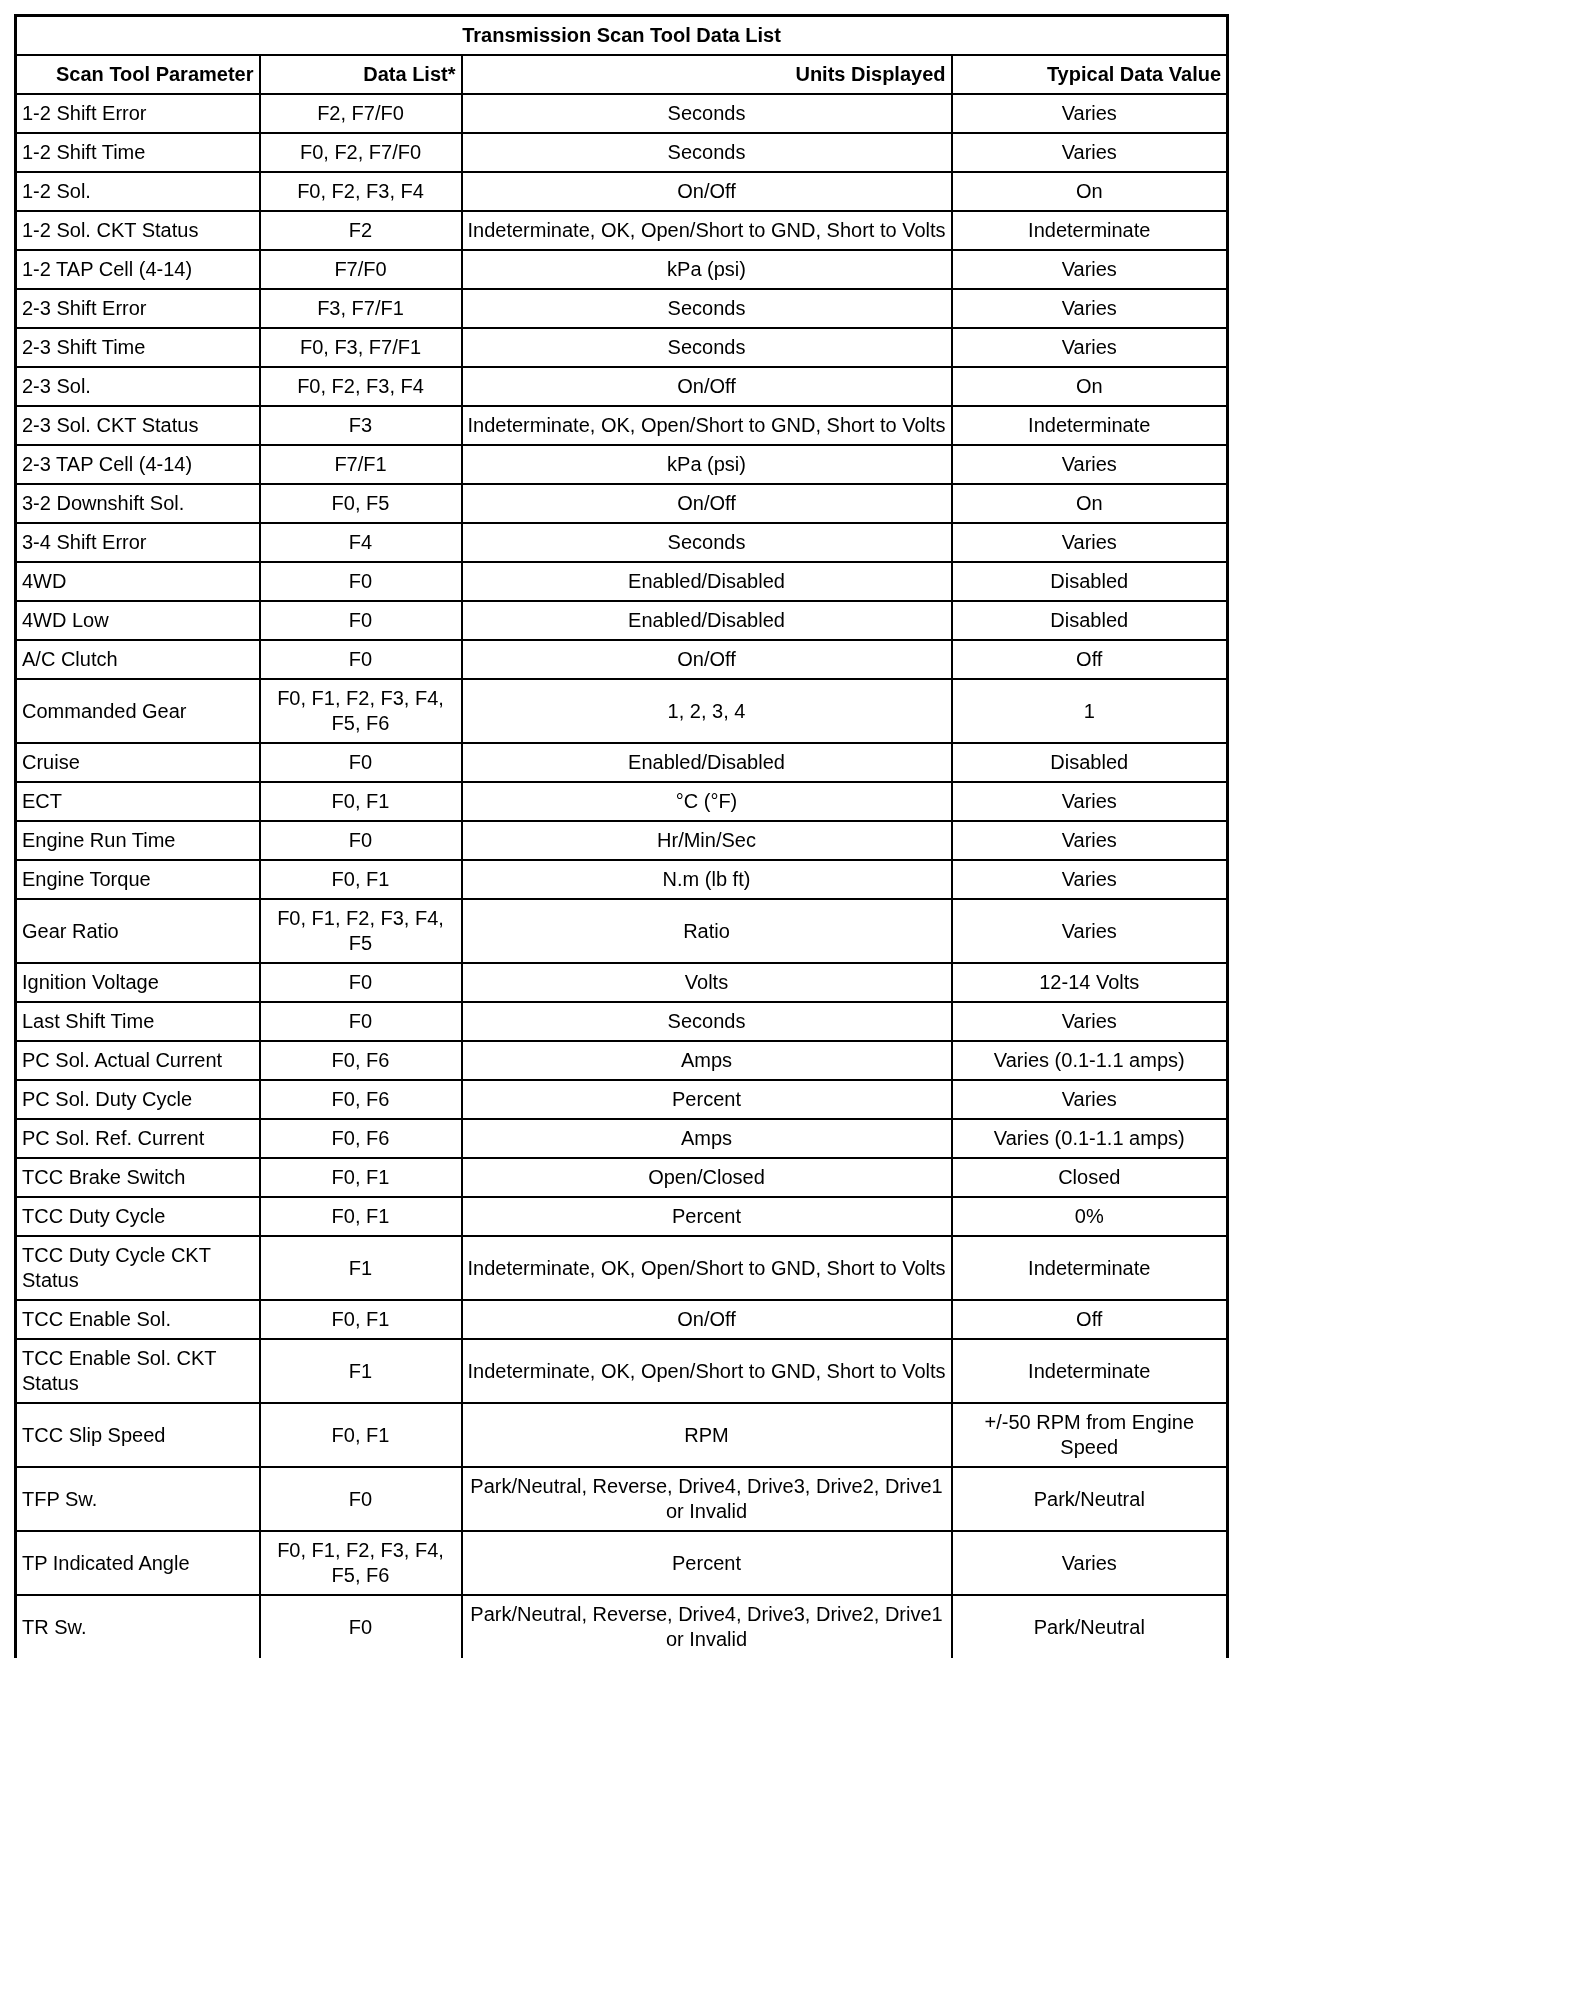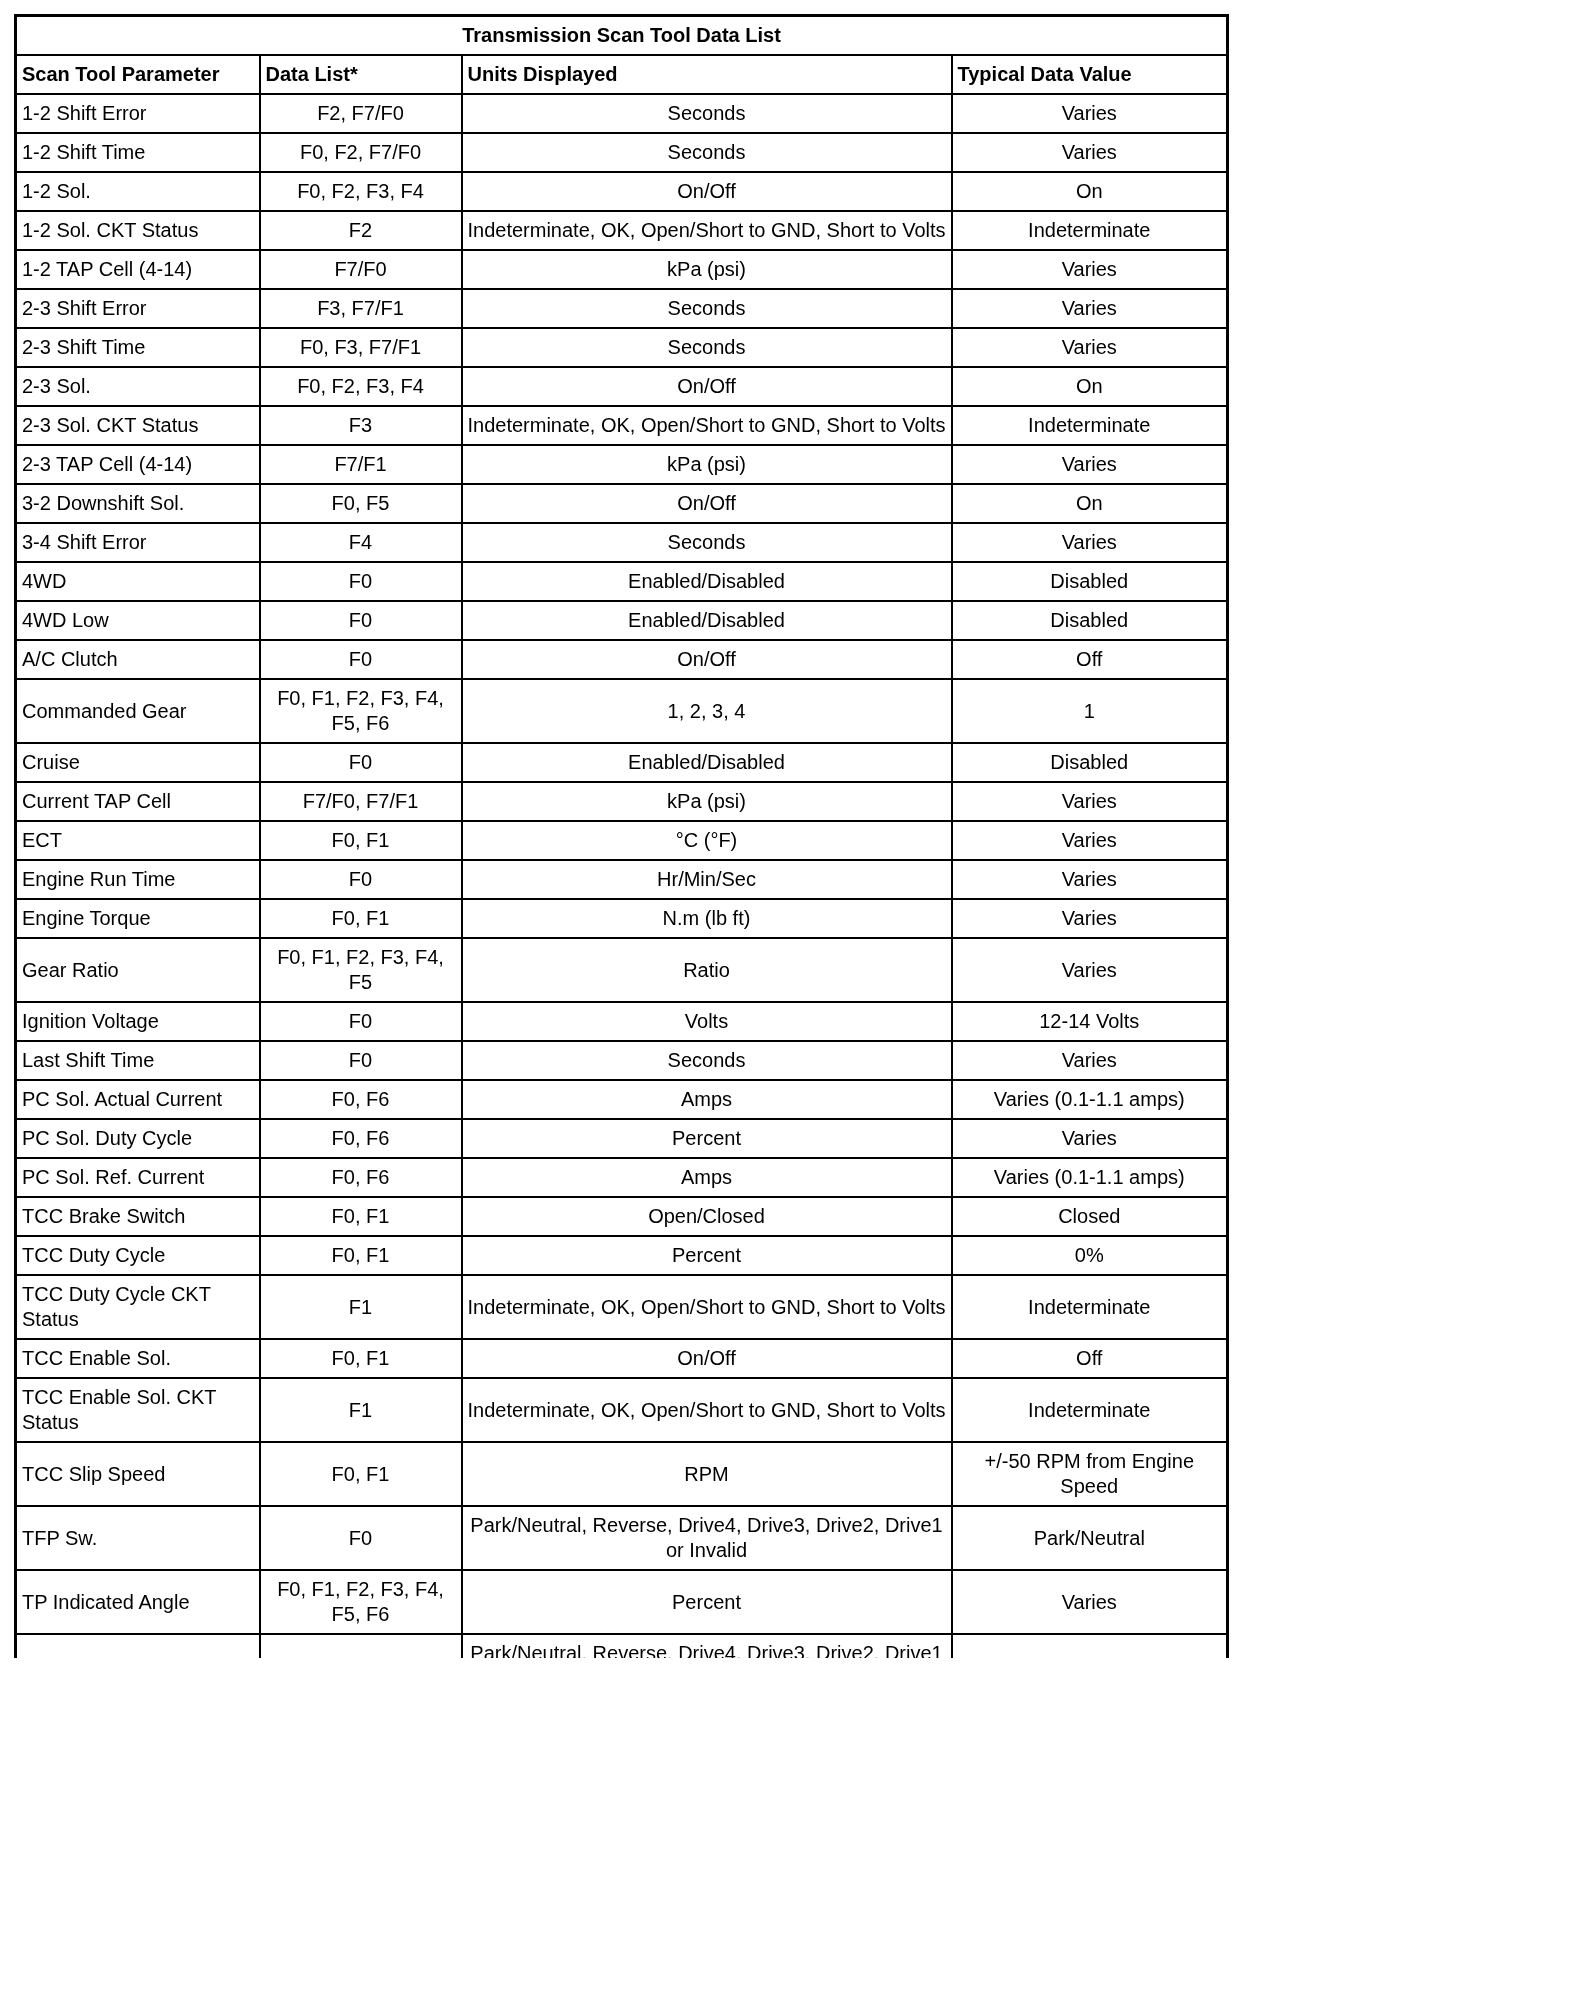--- a/index.html
+++ b/index.html
@@ -33,21 +33,21 @@
     vertical-align: middle;
     word-wrap: break-word;
   }
   .title-cell {
     text-align: center;
     font-weight: bold;
     font-size: 21px;
     padding: 5px 4px;
   }
   .header-cell {
-    text-align: left;
+    text-align: right;
     font-weight: bold;
     font-size: 20px;
   }
   td.col-param {
     text-align: left;
     padding-left: 7px;
     margin-top: 20px;
   }
   td.col-center {
     text-align: center;
@@ -181,26 +181,20 @@
           <td class="col-center">1, 2, 3, 4</td>
           <td class="col-center">1</td>
         </tr>
         <tr>
           <td class="col-param">Cruise</td>
           <td class="col-center">F0</td>
           <td class="col-center">Enabled/Disabled</td>
           <td class="col-center">Disabled</td>
         </tr>
         <tr>
-          <td class="col-param">Current TAP Cell</td>
-          <td class="col-center">F7/F0, F7/F1</td>
-          <td class="col-center">kPa (psi)</td>
-          <td class="col-center">Varies</td>
-        </tr>
-        <tr>
           <td class="col-param">ECT</td>
           <td class="col-center">F0, F1</td>
           <td class="col-center">°C (°F)</td>
           <td class="col-center">Varies</td>
         </tr>
         <tr>
           <td class="col-param">Engine Run Time</td>
           <td class="col-center">F0</td>
           <td class="col-center">Hr/Min/Sec</td>
           <td class="col-center">Varies</td>

